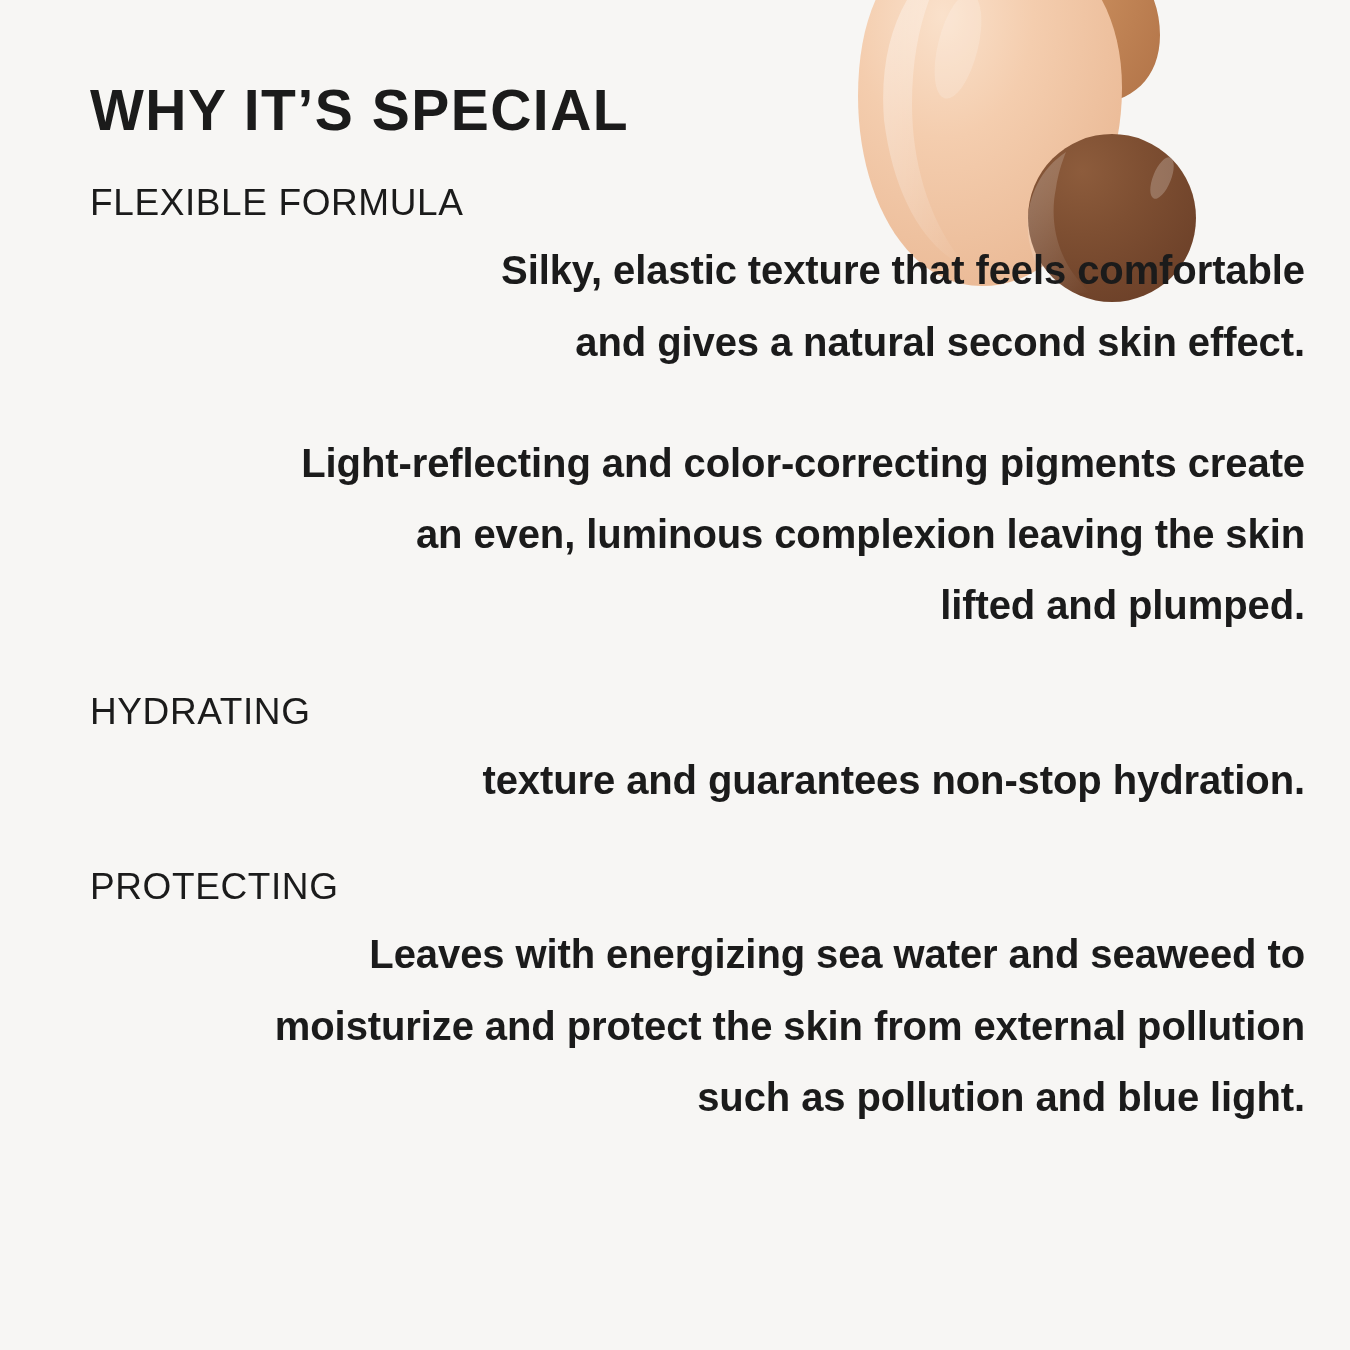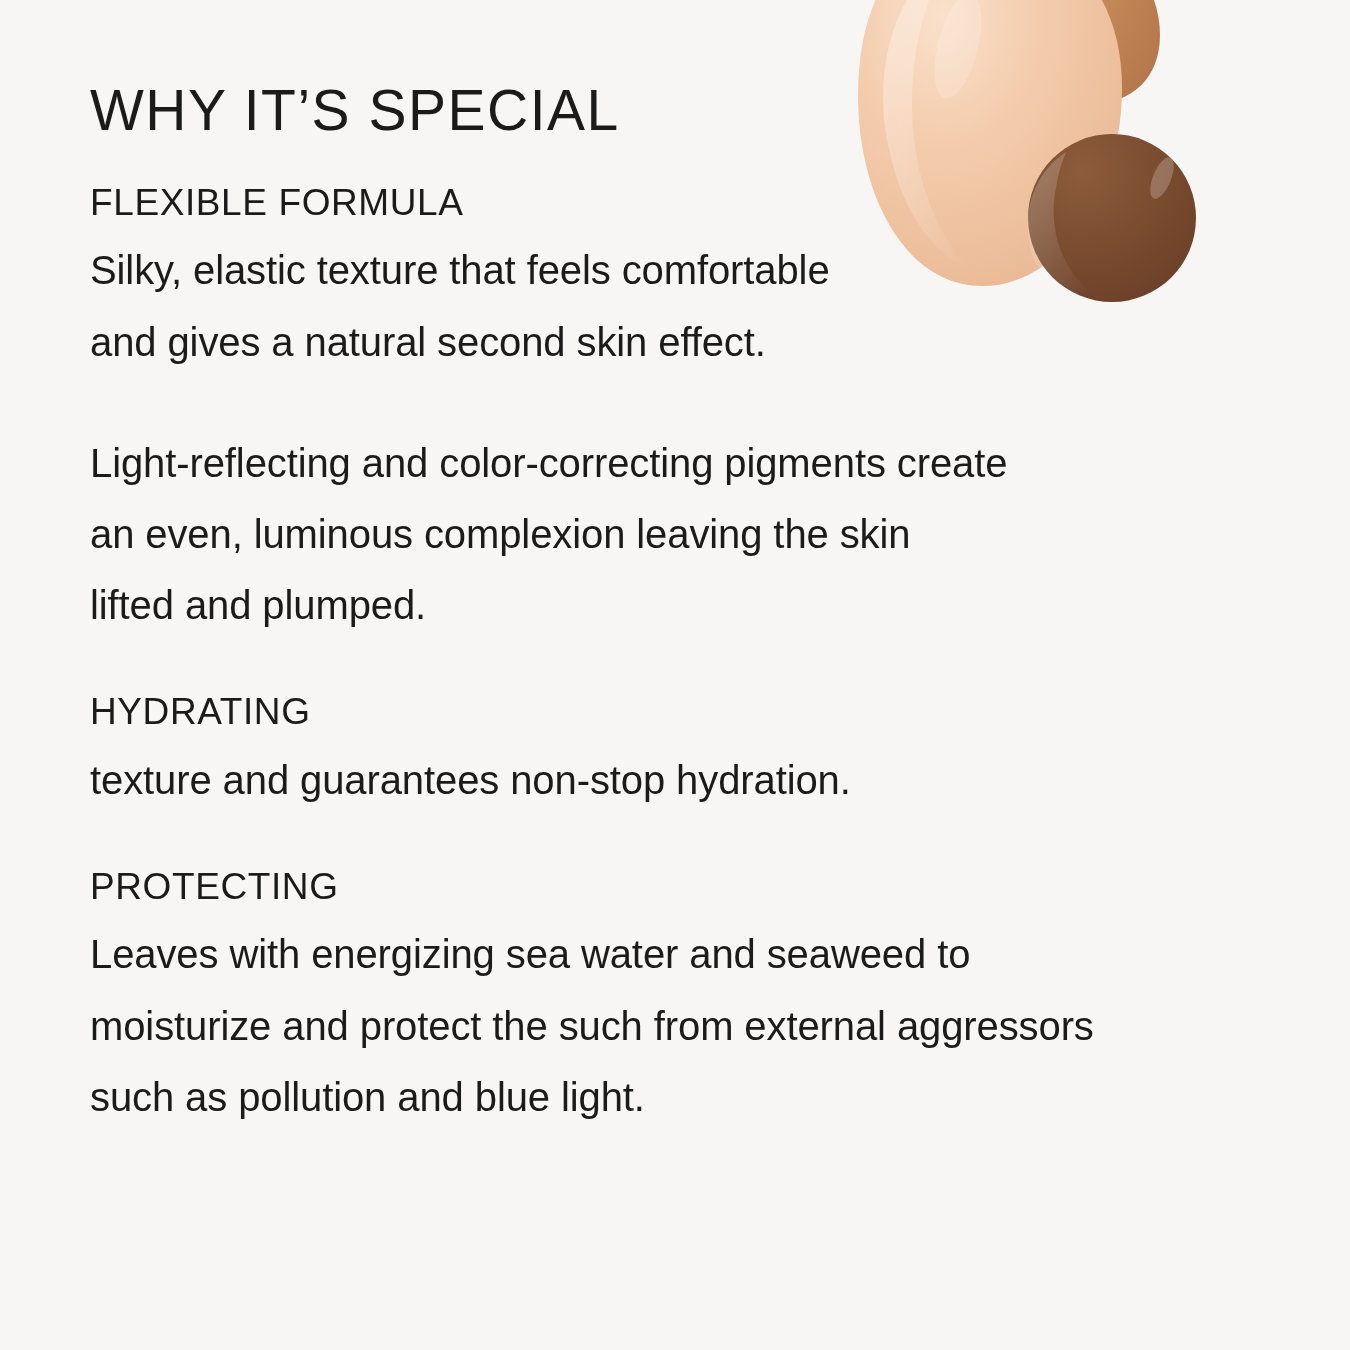--- a/index.html
+++ b/index.html
@@ -32,21 +32,21 @@
     position: relative;
     z-index: 2;
     padding: 0;
   }
 
   .page-title {
     position: absolute;
     left: 90px;
     top: 44px;
     font-size: 57px;
-    font-weight: 400;
+    font-weight: 700;
     letter-spacing: 1.5px;
     color: #1b1b1b;
     line-height: 1;
     white-space: nowrap;
     font-stretch: condensed;
   }
 
   .sections {
     position: absolute;
     left: 90px;
@@ -62,26 +62,27 @@
     font-weight: 300;
     letter-spacing: 0.6px;
     color: #1b1b1b;
     line-height: 1.12;
     margin: 0 0 12px 0;
     font-stretch: condensed;
   }
 
   .section-body {
     font-size: 40px;
-    font-weight: 400;
+    font-weight: 700;
     color: #1b1b1b;
     line-height: 1.78;
     margin: 0;
     letter-spacing: -0.1px;
     font-stretch: condensed;
+    text-align: right;
   }
   .section-body .ln { display: block; white-space: nowrap; }
 </style>
 </head>
 <body style="background: rgb(247, 246, 244);">
 
 <div class="droplets">
   <svg viewBox="0 0 500 340" xmlns="http://www.w3.org/2000/svg" aria-hidden="true">
     <defs>
       <radialGradient id="gLight" cx="32%" cy="24%" r="82%">
@@ -160,19 +161,19 @@
       <h2 class="section-heading">HYDRATING</h2>
       <p class="section-body">
         <span class="ln">texture and guarantees non-stop hydration.</span>
       </p>
     </div>
 
     <div class="section">
       <h2 class="section-heading">PROTECTING</h2>
       <p class="section-body">
         <span class="ln">Leaves with energizing sea water and seaweed to</span>
-        <span class="ln">moisturize and protect the such from external aggressors</span>
+        <span class="ln">moisturize and protect the skin from external pollution</span>
         <span class="ln">such as pollution and blue light.</span>
       </p>
     </div>
 
   </div>
 </div>
 
 </body></html>

